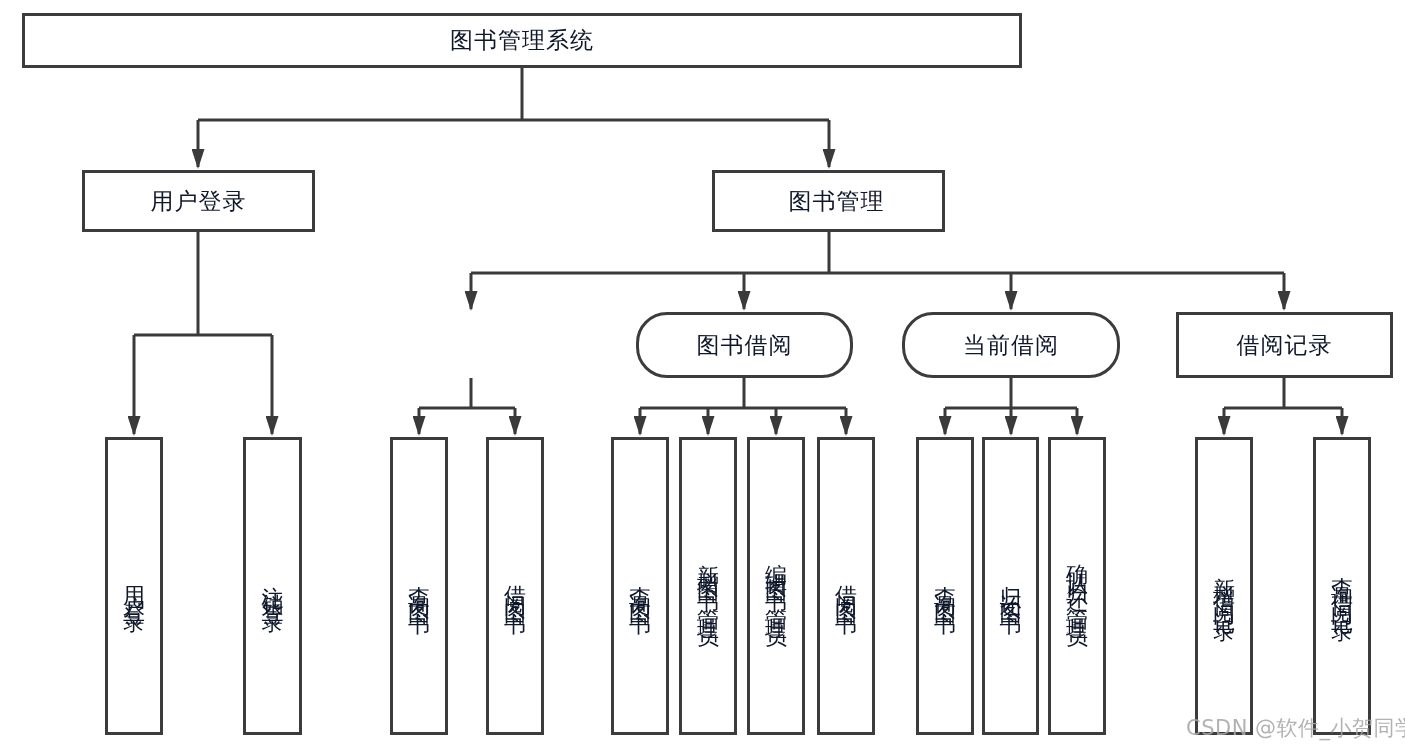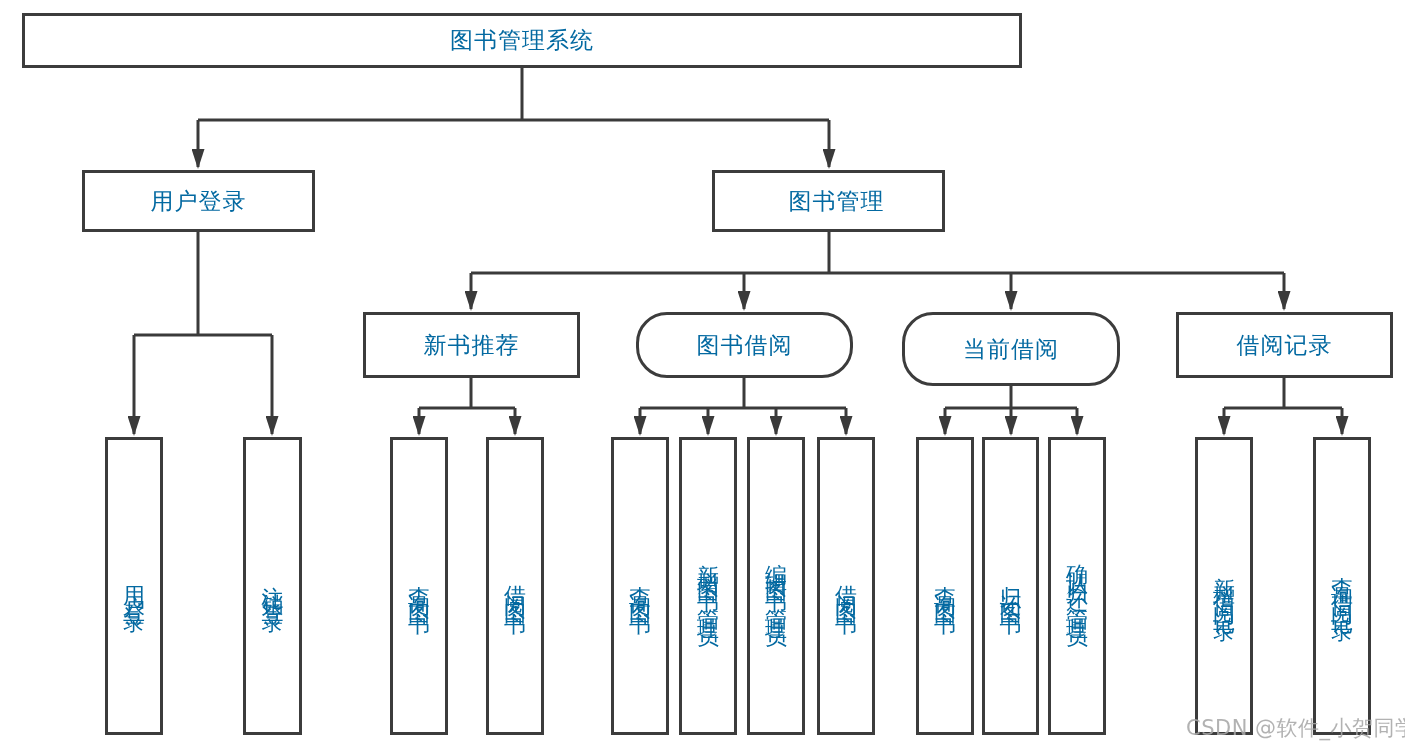--- a/index.html
+++ b/index.html
@@ -18,21 +18,21 @@
     pointer-events: none;
   }
   .node {
     position: absolute;
     box-sizing: border-box;
     border: 3px solid #3c3c3c;
     background: #ffffff;
     display: flex;
     align-items: center;
     justify-content: center;
-    color: #0369a1;
+    color: #0f172a;
   }
   .node .h-label {
     font-size: 23px;
     letter-spacing: 1px;
     white-space: nowrap;
   }
   .node .v-label {
     writing-mode: vertical-rl;
     text-orientation: mixed;
     font-size: 22px;
@@ -101,27 +101,24 @@
     <span class="h-label">图书管理系统</span>
   </div>
 
   <div class="node" style="left:82px; top:170px; width:233px; height:62px;">
     <span class="h-label">用户登录</span>
   </div>
   <div class="node" style="left:712px; top:170px; width:233px; height:62px;padding-left:16px;">
     <span class="h-label">图书管理</span>
   </div>
 
-  <div class="node" style="left:363px; top:312px; width:217px; height:66px;">
-    <span class="h-label">新书推荐</span>
-  </div>
   <div class="node" style="left:636px; top:312px; width:217px; height:66px;border-radius:31px;">
     <span class="h-label">图书借阅</span>
   </div>
-  <div class="node" style="left:902px; top:312px; width:218px; height:74px;border-radius:31px;">
+  <div class="node" style="left:902px; top:312px; width:218px; height:66px;border-radius:31px;">
     <span class="h-label">当前借阅</span>
   </div>
   <div class="node" style="left:1176px; top:312px; width:217px; height:66px;">
     <span class="h-label">借阅记录</span>
   </div>
 
   <div class="node" style="left:105px; top:437px; width:58px; height:298px;">
     <span class="v-label">用户登录</span>
   </div>
   <div class="node" style="left:243px; top:437px; width:59px; height:298px;">

